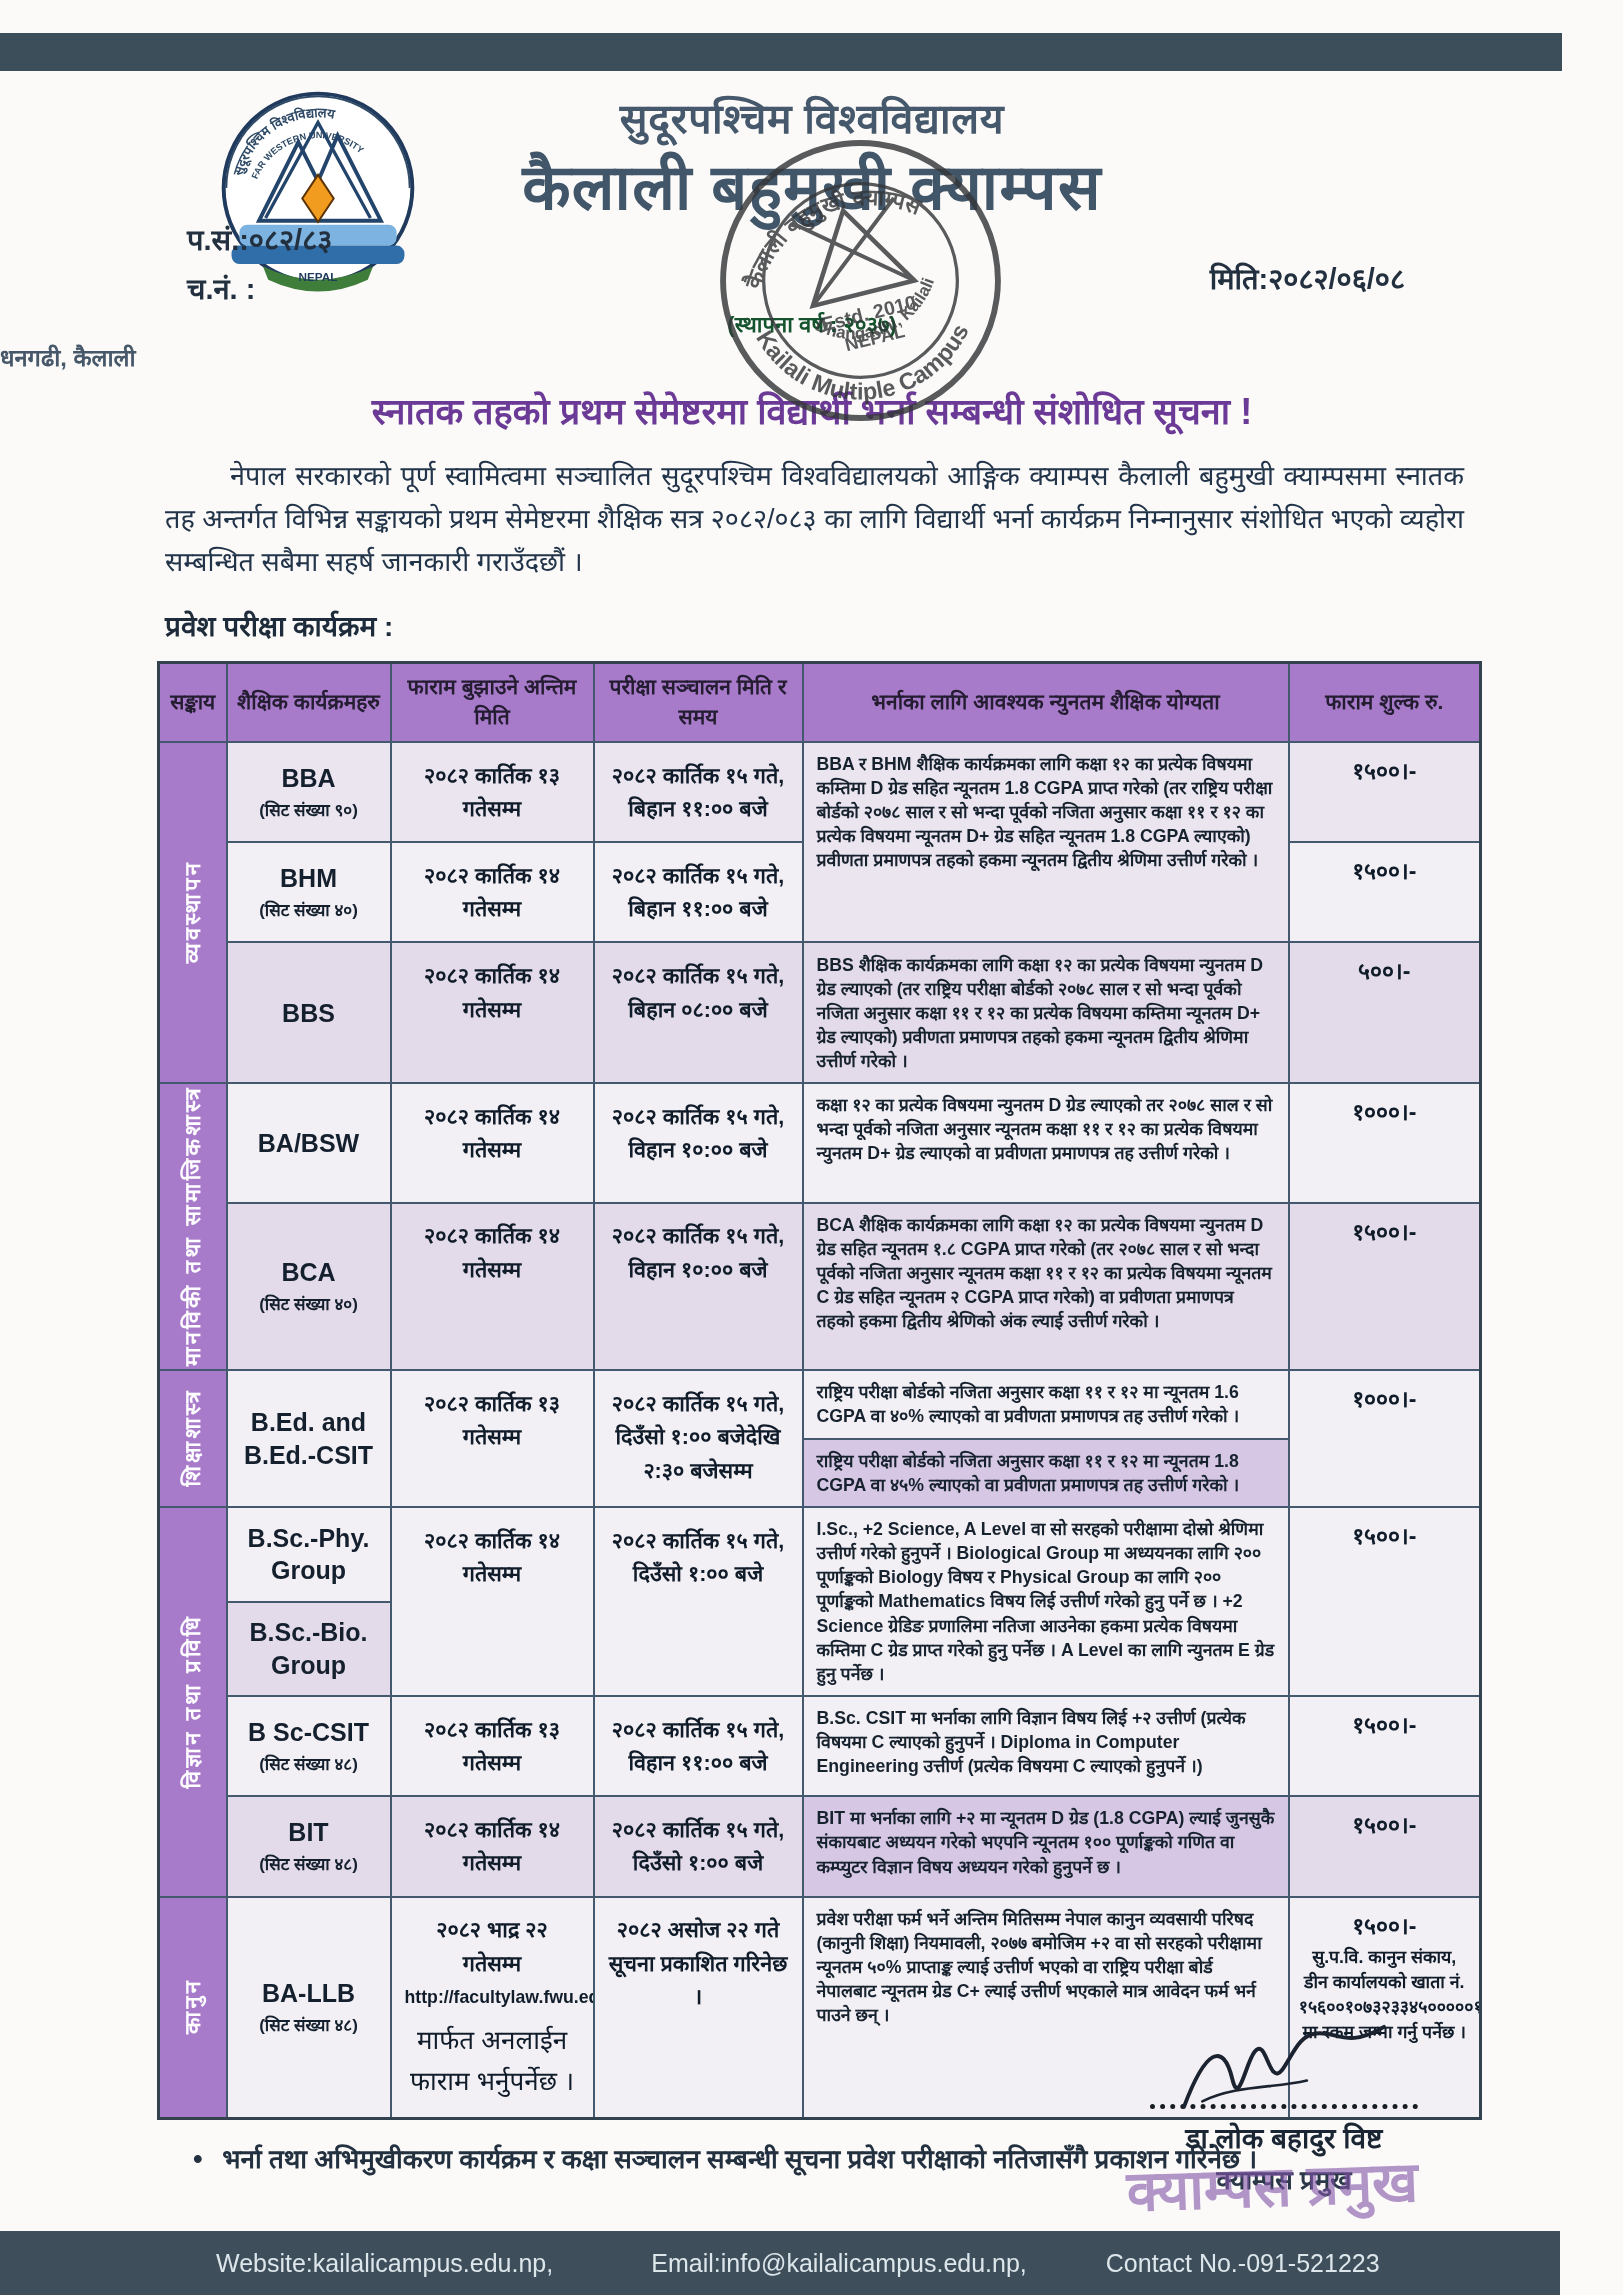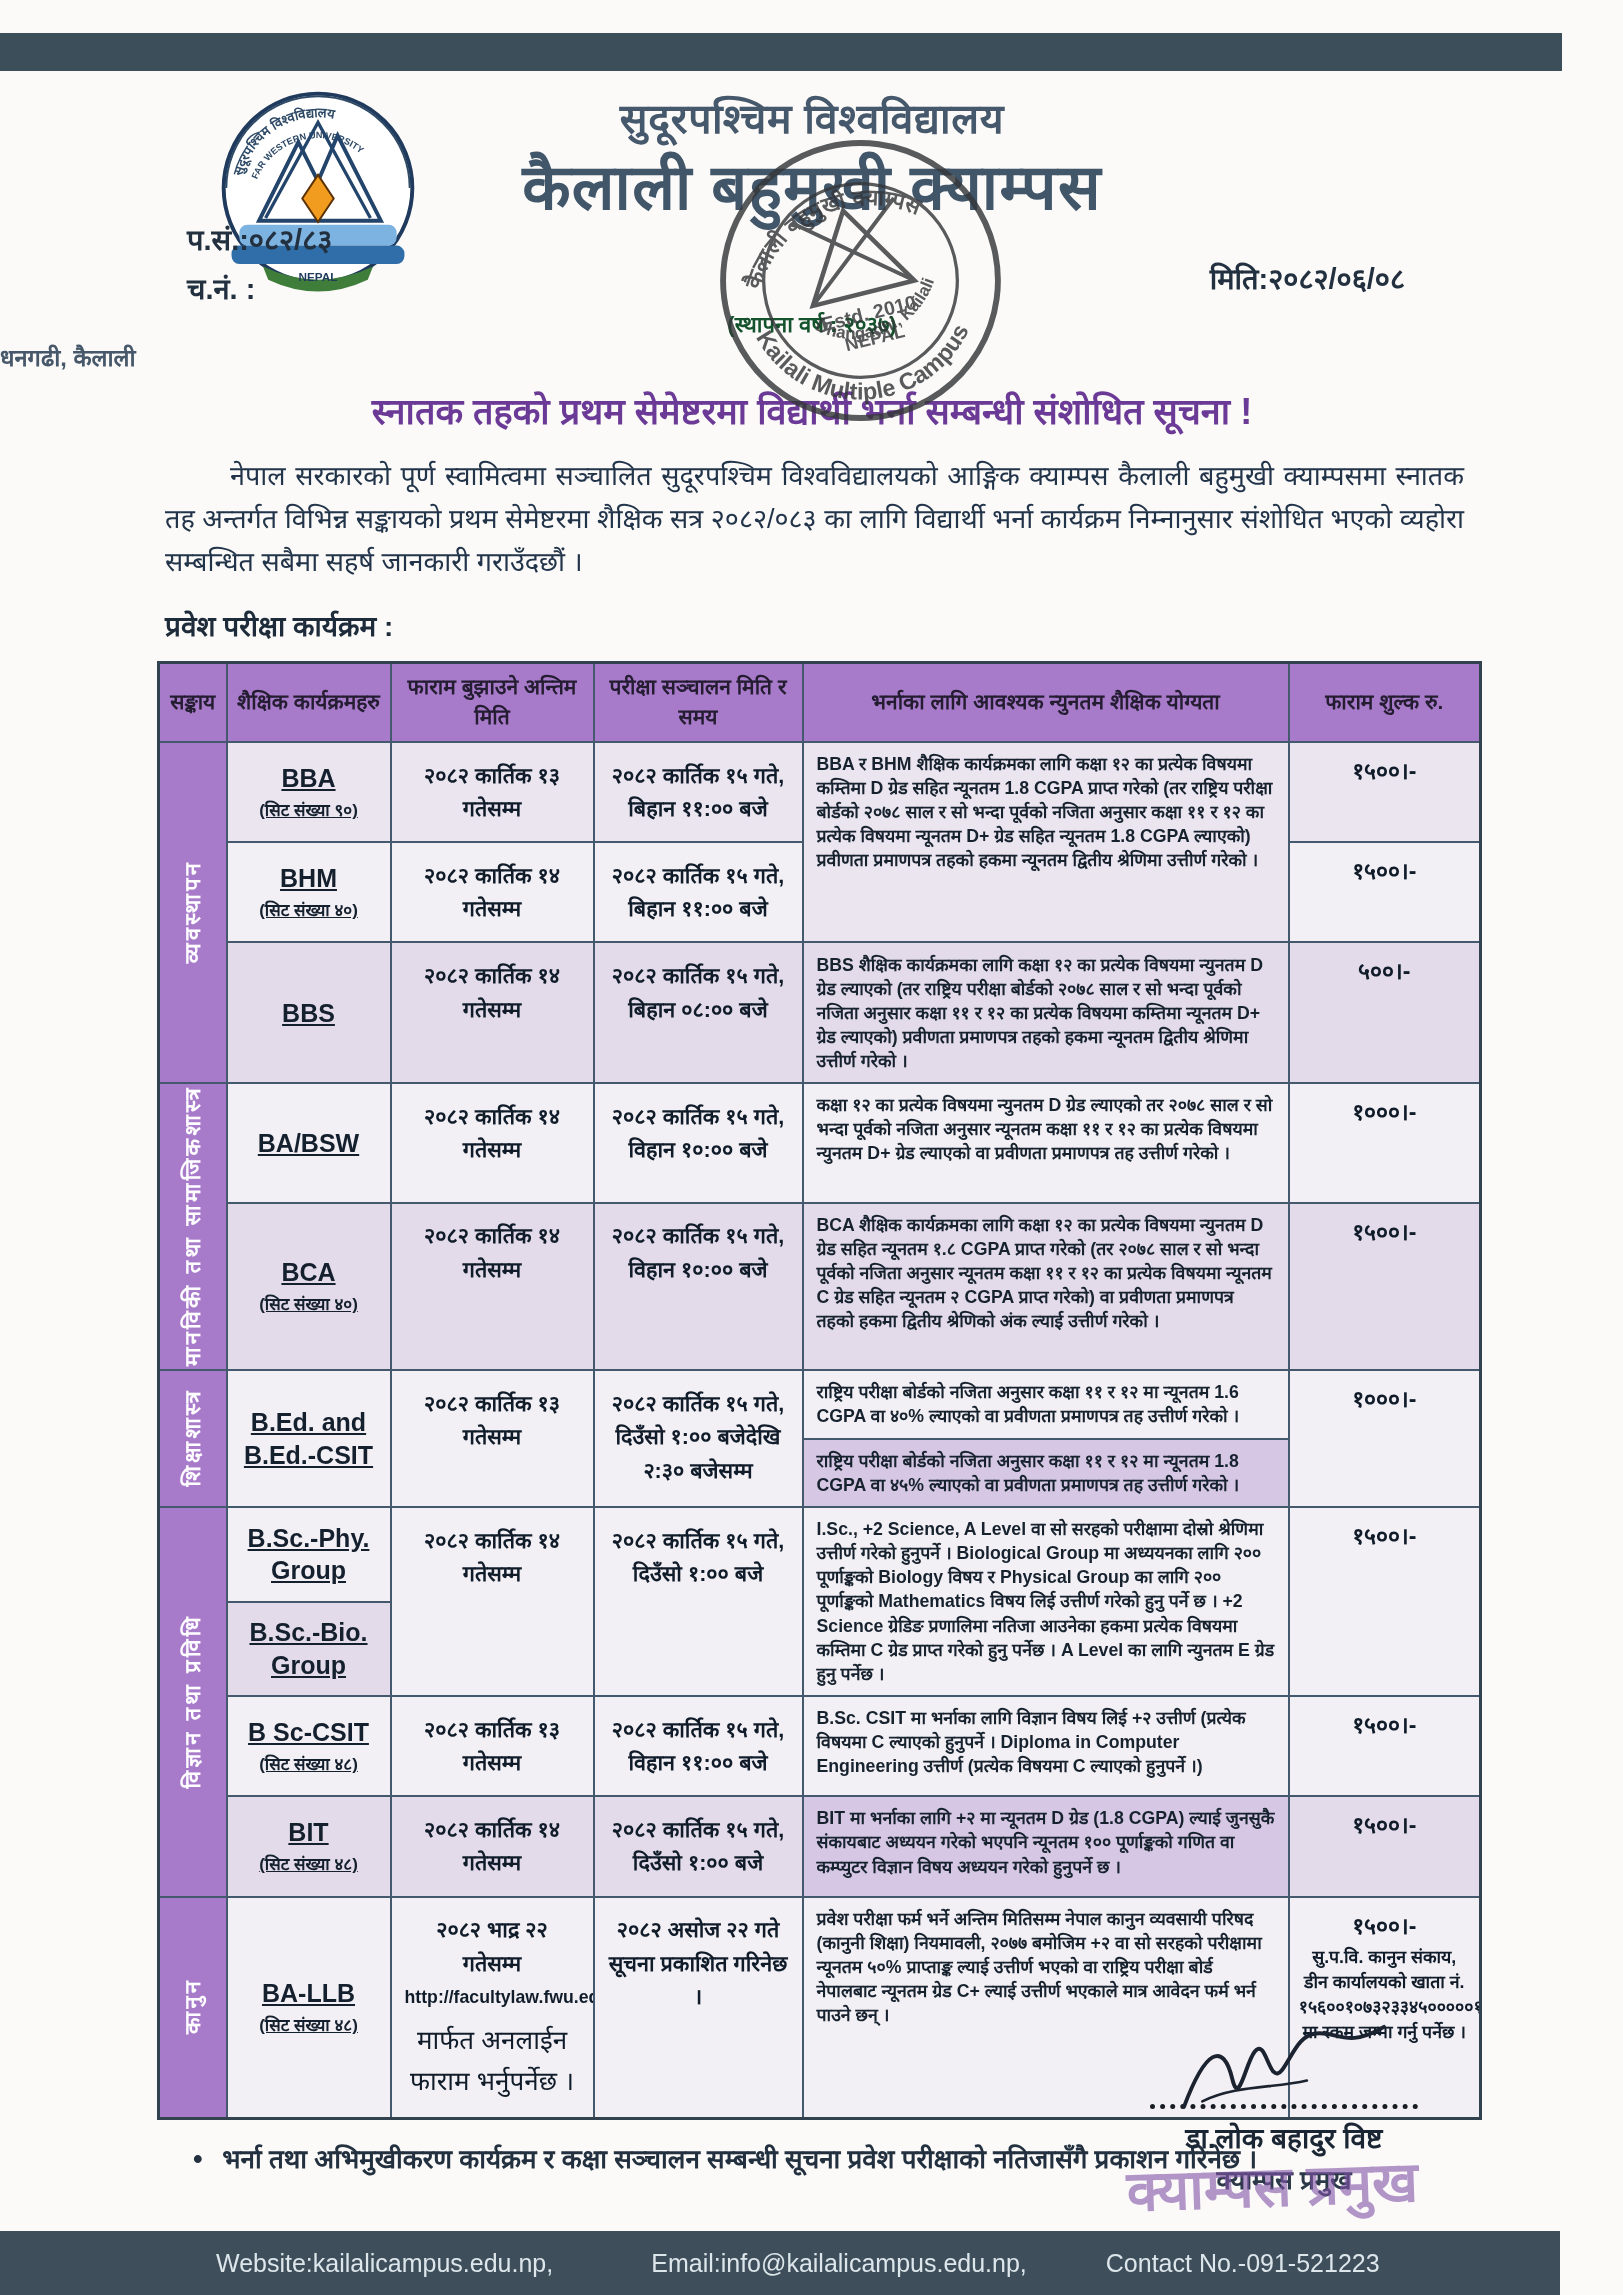--- a/index.html
+++ b/index.html
@@ -32,21 +32,21 @@
 
   table.sched{margin:17px 0 0 157px;border-collapse:collapse;table-layout:fixed;width:1322px;
          border:3.3px solid #33424f;}
   table.sched th,table.sched td{border:2px solid #44596e;overflow:hidden;}
   table.sched th{background:#a87bca;font-size:21px;font-weight:bold;color:#241c31;
          padding:7.9px 5.2px;line-height:1.45;text-align:center;vertical-align:middle;}
   td.vcell{background:#a87bca;text-align:center;vertical-align:middle;}
   .vtext{display:inline-block;writing-mode:vertical-rl;transform:rotate(180deg);
          color:#fdfcff;font-weight:bold;font-size:21.6px;letter-spacing:3.3px;line-height:1;}
   td.program{text-align:center;vertical-align:middle;font-size:25px;font-weight:bold;
-         color:#15202e;padding:6.5px 3.9px;line-height:1.3;text-decoration:underline;}
+         color:#15202e;padding:6.5px 3.9px;line-height:1.3;}
   td.program .seats{display:block;font-size:17px;margin-top:5.2px;}
   td.datecell{text-align:center;vertical-align:top;font-size:21.6px;font-weight:bold;
          color:#101c2a;padding:15.7px 13px;line-height:1.55;}
   td.qual{vertical-align:top;font-size:17.7px;font-weight:bold;color:#17222f;
          padding:9.2px 13px;line-height:1.36;text-align:left;}
   td.fee{vertical-align:top;text-align:center;font-size:23px;font-weight:bold;
          color:#101c2a;padding:13px 9.2px;line-height:1.35;}
   td.fee .fee-note{display:block;font-size:17.7px;margin-top:3.9px;line-height:1.4;}
   .dl-url{display:block;font-size:17.7px;font-weight:bold;margin-top:3.9px;}
   .dl-2{display:block;font-size:26px;font-weight:normal;margin-top:9px;}

